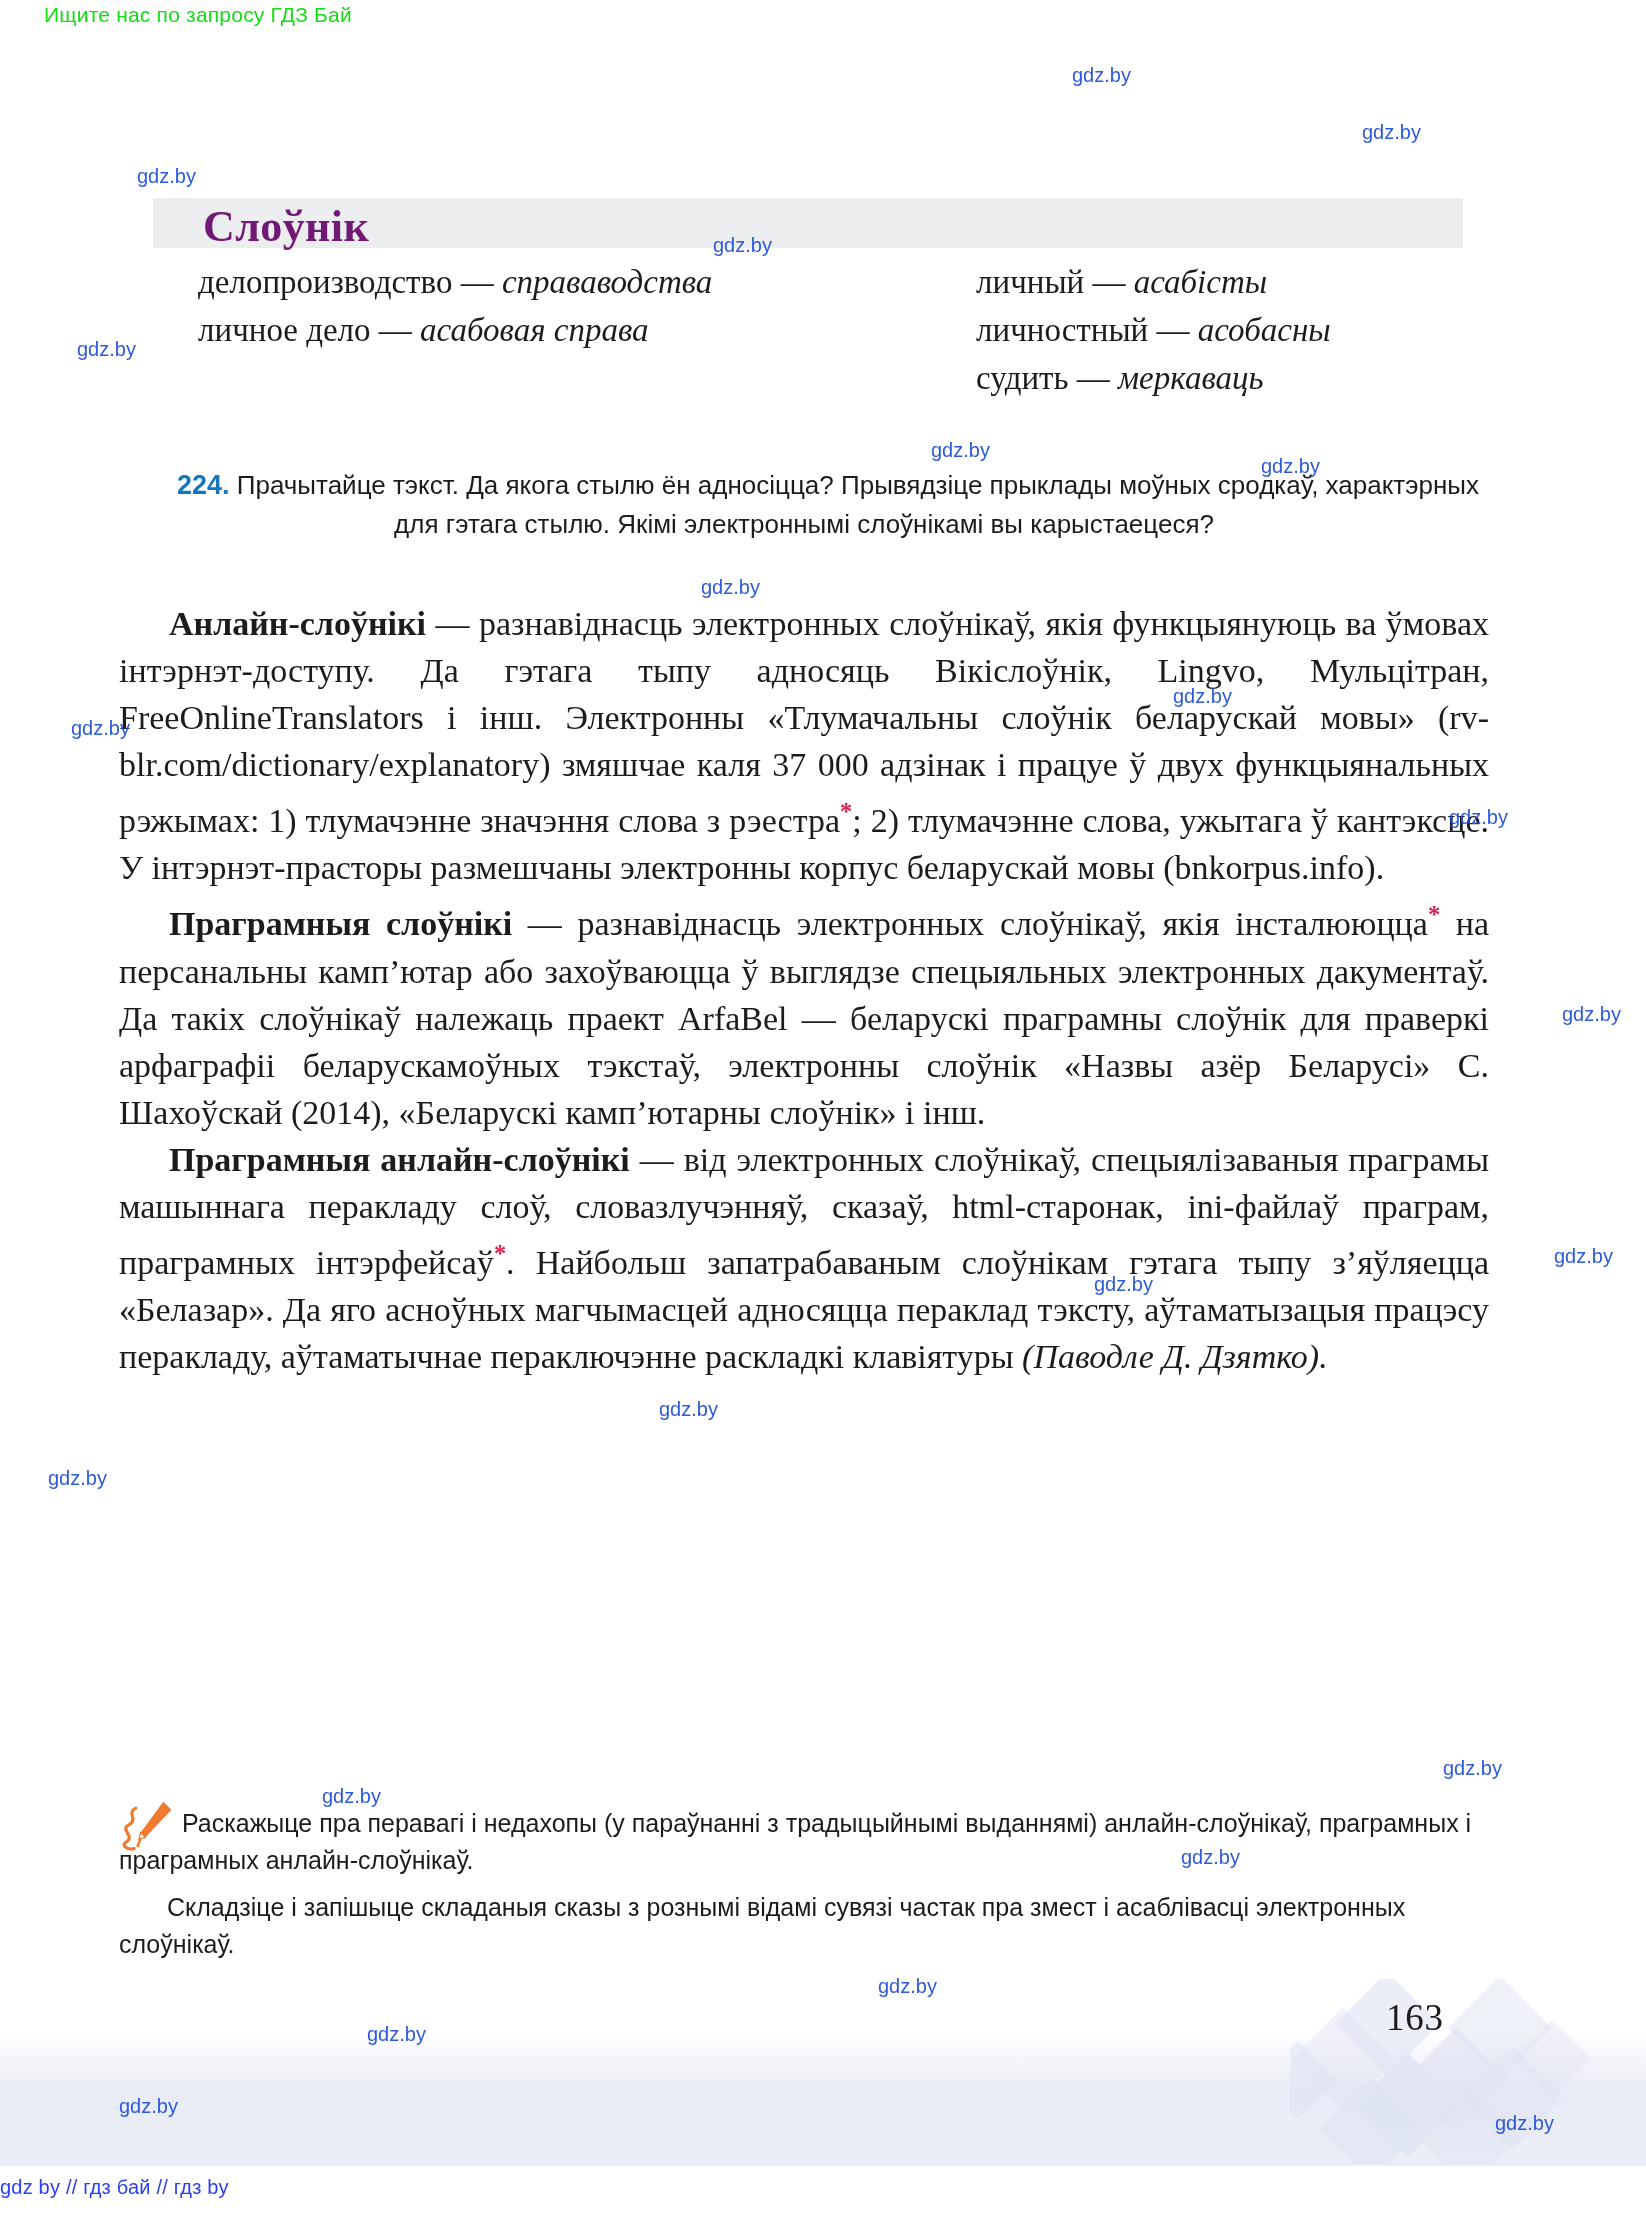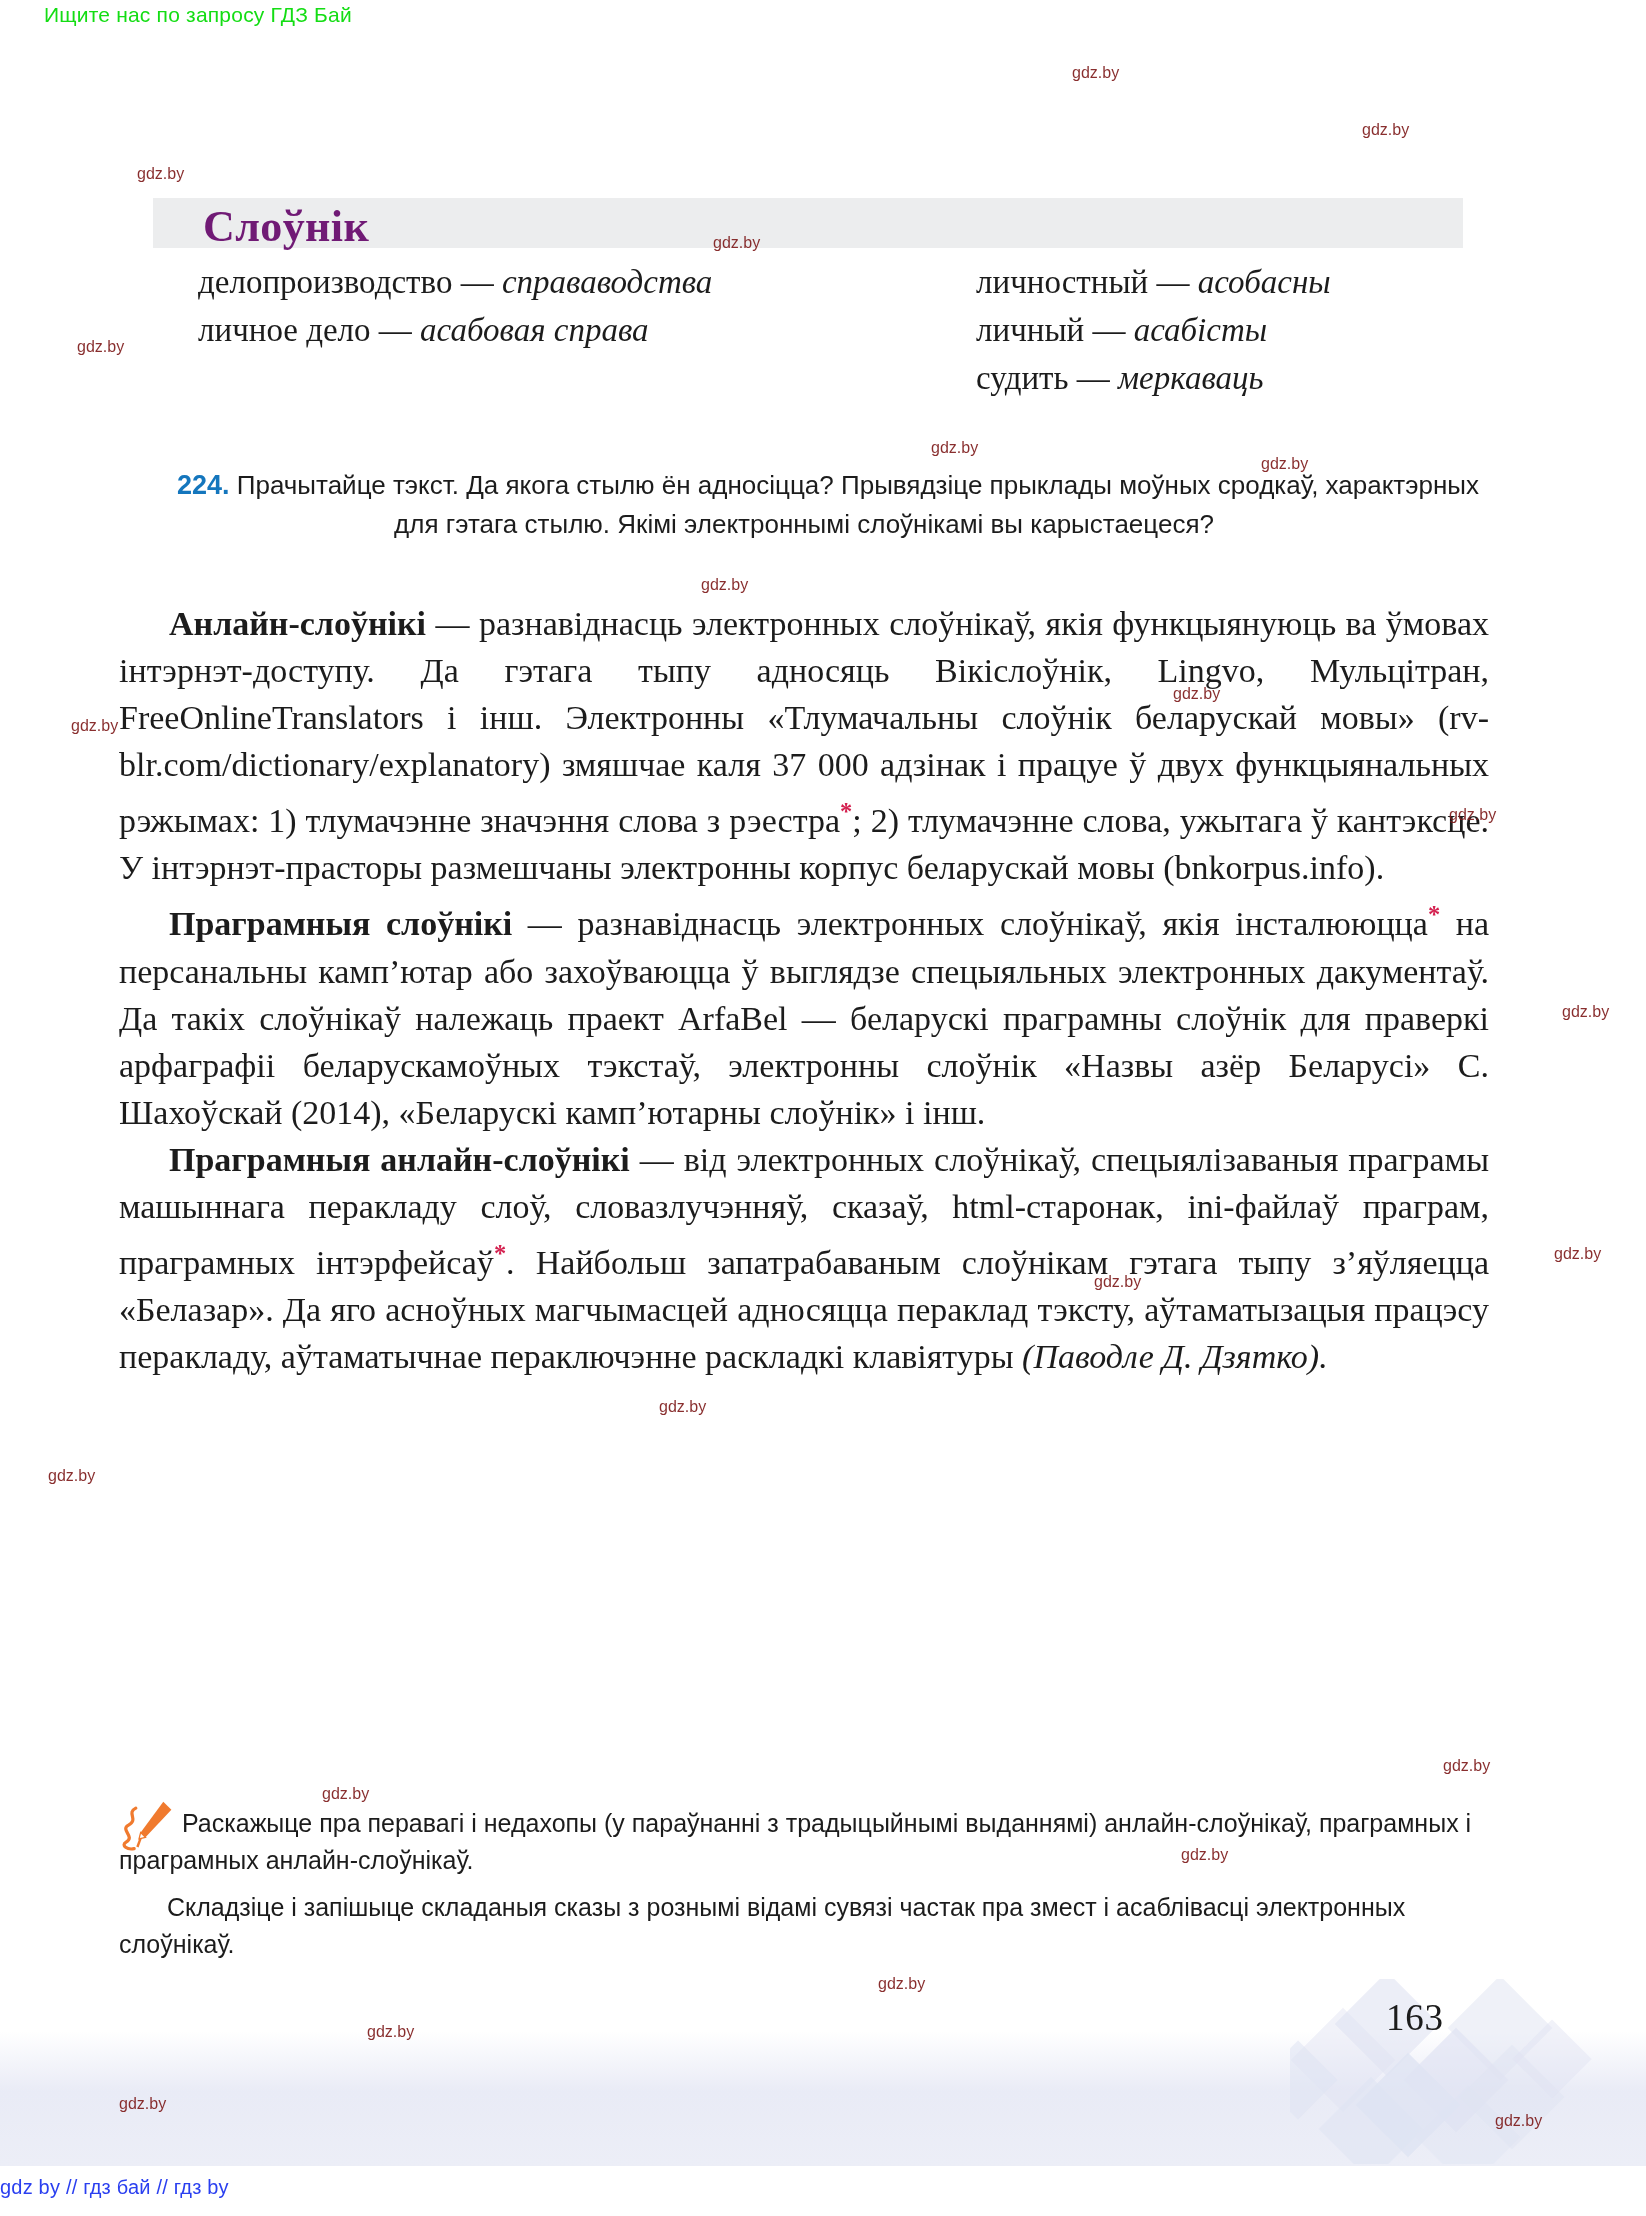--- a/index.html
+++ b/index.html
@@ -27,23 +27,23 @@
     font-family: "Liberation Sans", sans-serif;
     font-size: 21px;
     font-weight: 400;
     letter-spacing: 0.2px;
     margin-left: 44px;
   }
 
   
   .wm {
     position: absolute;
-    color: #7f1d1d;
-    font-family: "Liberation Sans", sans-serif;
-    font-size: 16px;
+    color: #1d4ed8;
+    font-family: "Liberation Sans", sans-serif;
+    font-size: 20px;
     font-weight: 400;
     white-space: nowrap;
     opacity: 0.92;
     pointer-events: none;
   }
 
   
   .diamond-field {
     position: absolute;
     left: 1290px;
@@ -248,24 +248,24 @@
     <div class="vocab-col left">
       <div class="vocab-row">
         <span>делопроизводство — </span><span class="tr">справаводства</span>
       </div>
       <div class="vocab-row">
         <span>личное дело — </span><span class="tr">асабовая справа</span>
       </div>
     </div>
     <div class="vocab-col right">
       <div class="vocab-row">
+        <span>личный — </span><span class="tr">асабісты</span>
+      </div>
+      <div class="vocab-row">
         <span>личностный — </span><span class="tr">асобасны</span>
-      </div>
-      <div class="vocab-row">
-        <span>личный — </span><span class="tr">асабісты</span>
       </div>
       <div class="vocab-row">
         <span>судить — </span><span class="tr">меркаваць</span>
       </div>
     </div>
   </div>
 
   <div class="ex-block">
     <span class="ex-indent"></span><span class="ex-num">224.</span> <span>Прачытайце тэкст. Да якога стылю ён адносіцца? Прывядзіце прыклады моўных сродкаў, характэрных для гэтага стылю. Якімі электроннымі слоўнікамі вы карыстаецеся?</span>
   </div>

